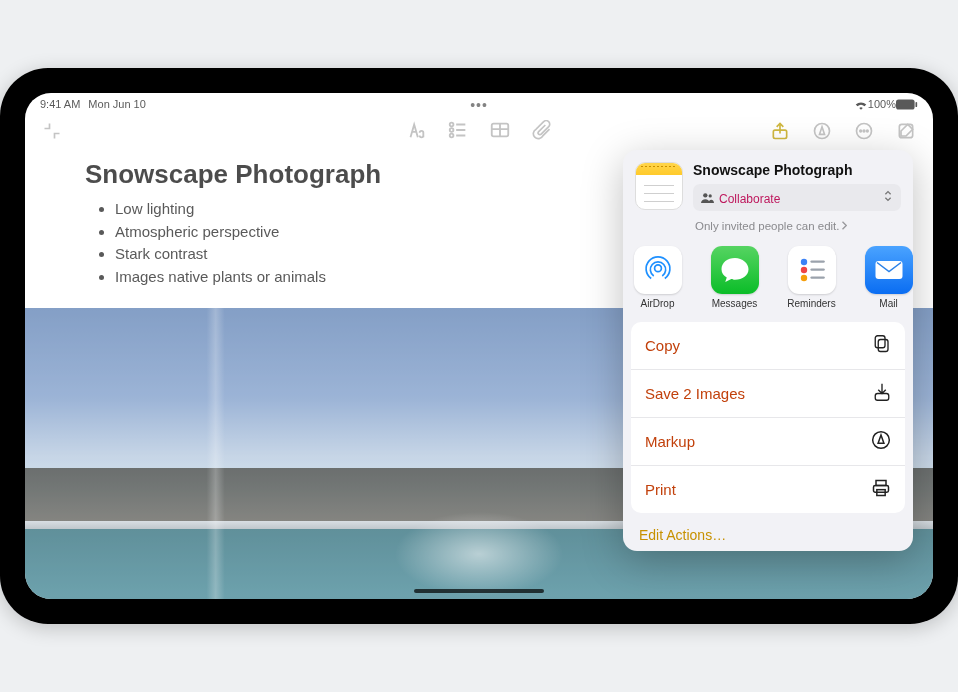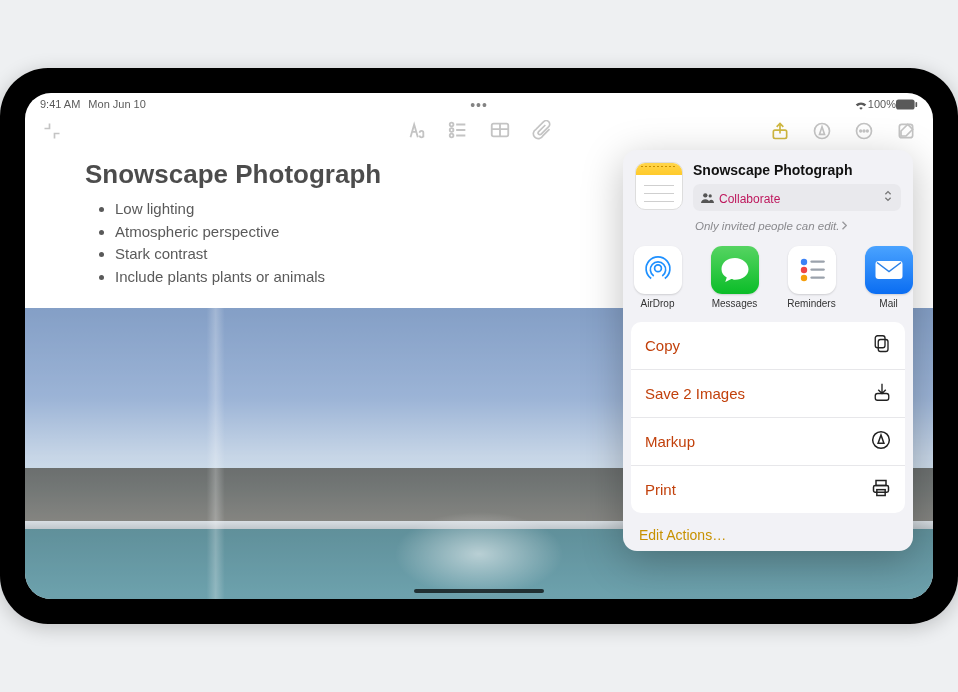--- a/index.html
+++ b/index.html
@@ -154,21 +154,21 @@
   .ss-header-col { flex:1; display:flex; flex-direction:column; gap:6px; }
   .ss-title { font-weight:600; font-size:14px; color:#111;}
   .ss-collab {
     background:#e9e9ed; border-radius:7px; padding:5px 8px;
     display:flex; align-items:flex-end; gap:5px; font-size:12px; color:#be185d;
     justify-content:space-between;
   }
   .ss-collab .left { display:flex; gap:5px; align-items:center;}
   .ss-permission {
     font-size:11.5px; color:#8a8a8e; text-align:left; padding:3px 0 0 2px;
-    display:flex; align-items:center; gap:2px;font-style:italic;
+    display:flex; align-items:center; gap:2px;
   }
   .ss-apps {
     display:flex; gap:16px; padding:6px 0 7px 4px;
     overflow:hidden;
   }
   .ss-app {
     flex: 0 0 61px;
     display:flex; flex-direction:column; align-items:center; gap:4px;
   }
   .ss-app .icn {
@@ -293,21 +293,21 @@
           </span>
       </div>
     </div>
 
     <div class="content">
       <h1 class="note-title">Snowscape Photograph</h1>
       <ul class="note-list">
         <li>Low lighting</li>
         <li>Atmospheric perspective</li>
         <li>Stark contrast</li>
-        <li>Include plants plants or animals</li>
+        <li>Images native plants or animals</li>
       </ul>
       <div class="photo"></div>
     </div>
 
     <div class="dim"></div>
 
     <div class="share-sheet">
       <div class="ss-header">
         <div class="ss-note-icon">
             <div class="ss-note-lines"></div>

